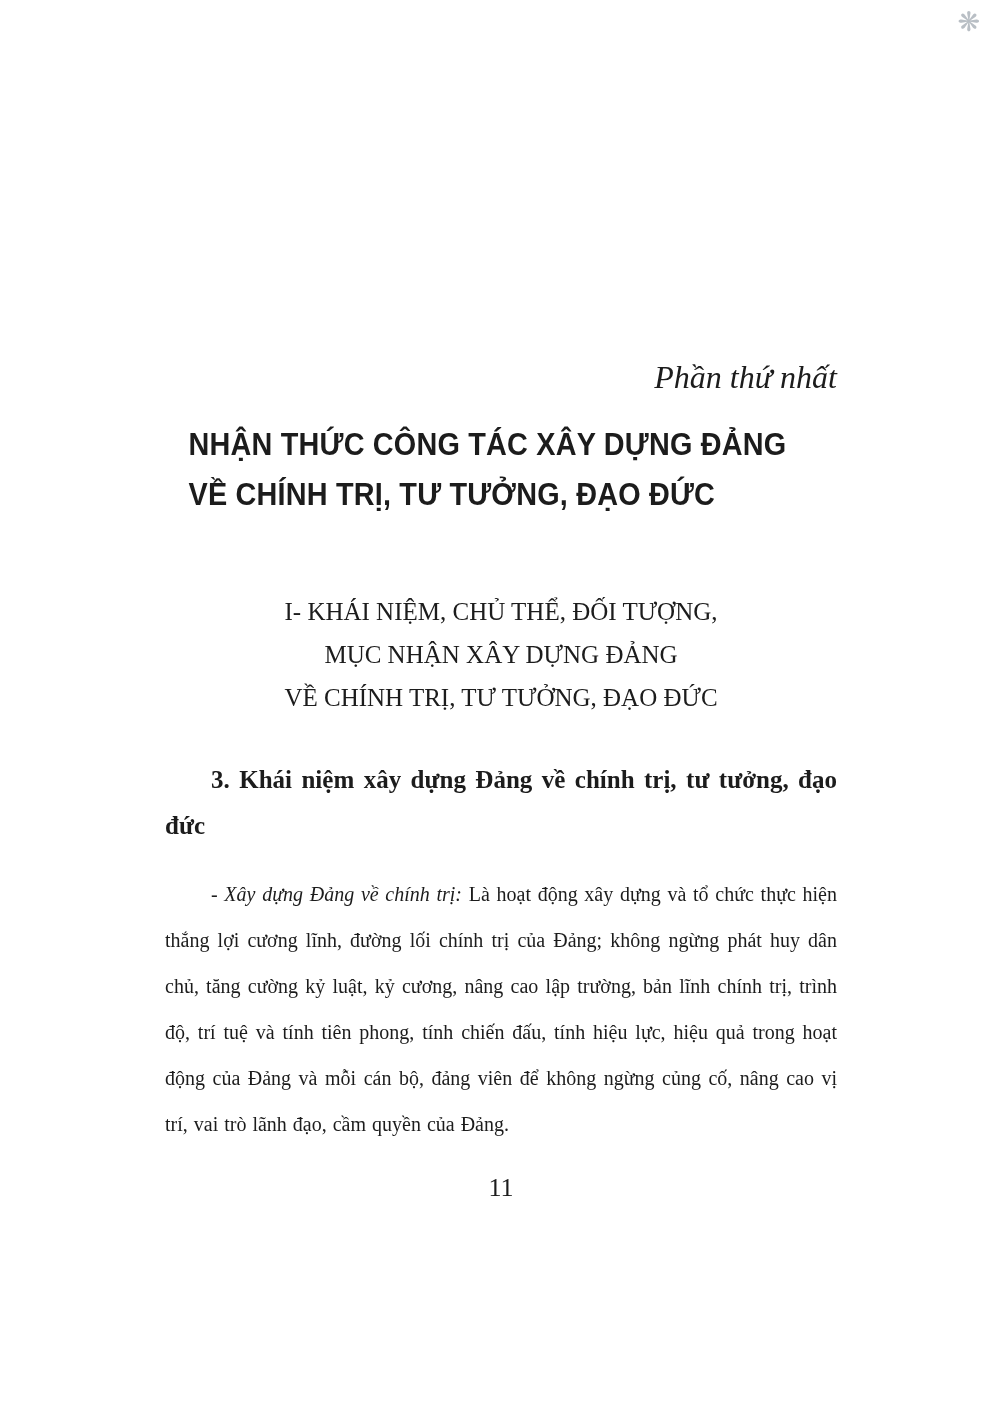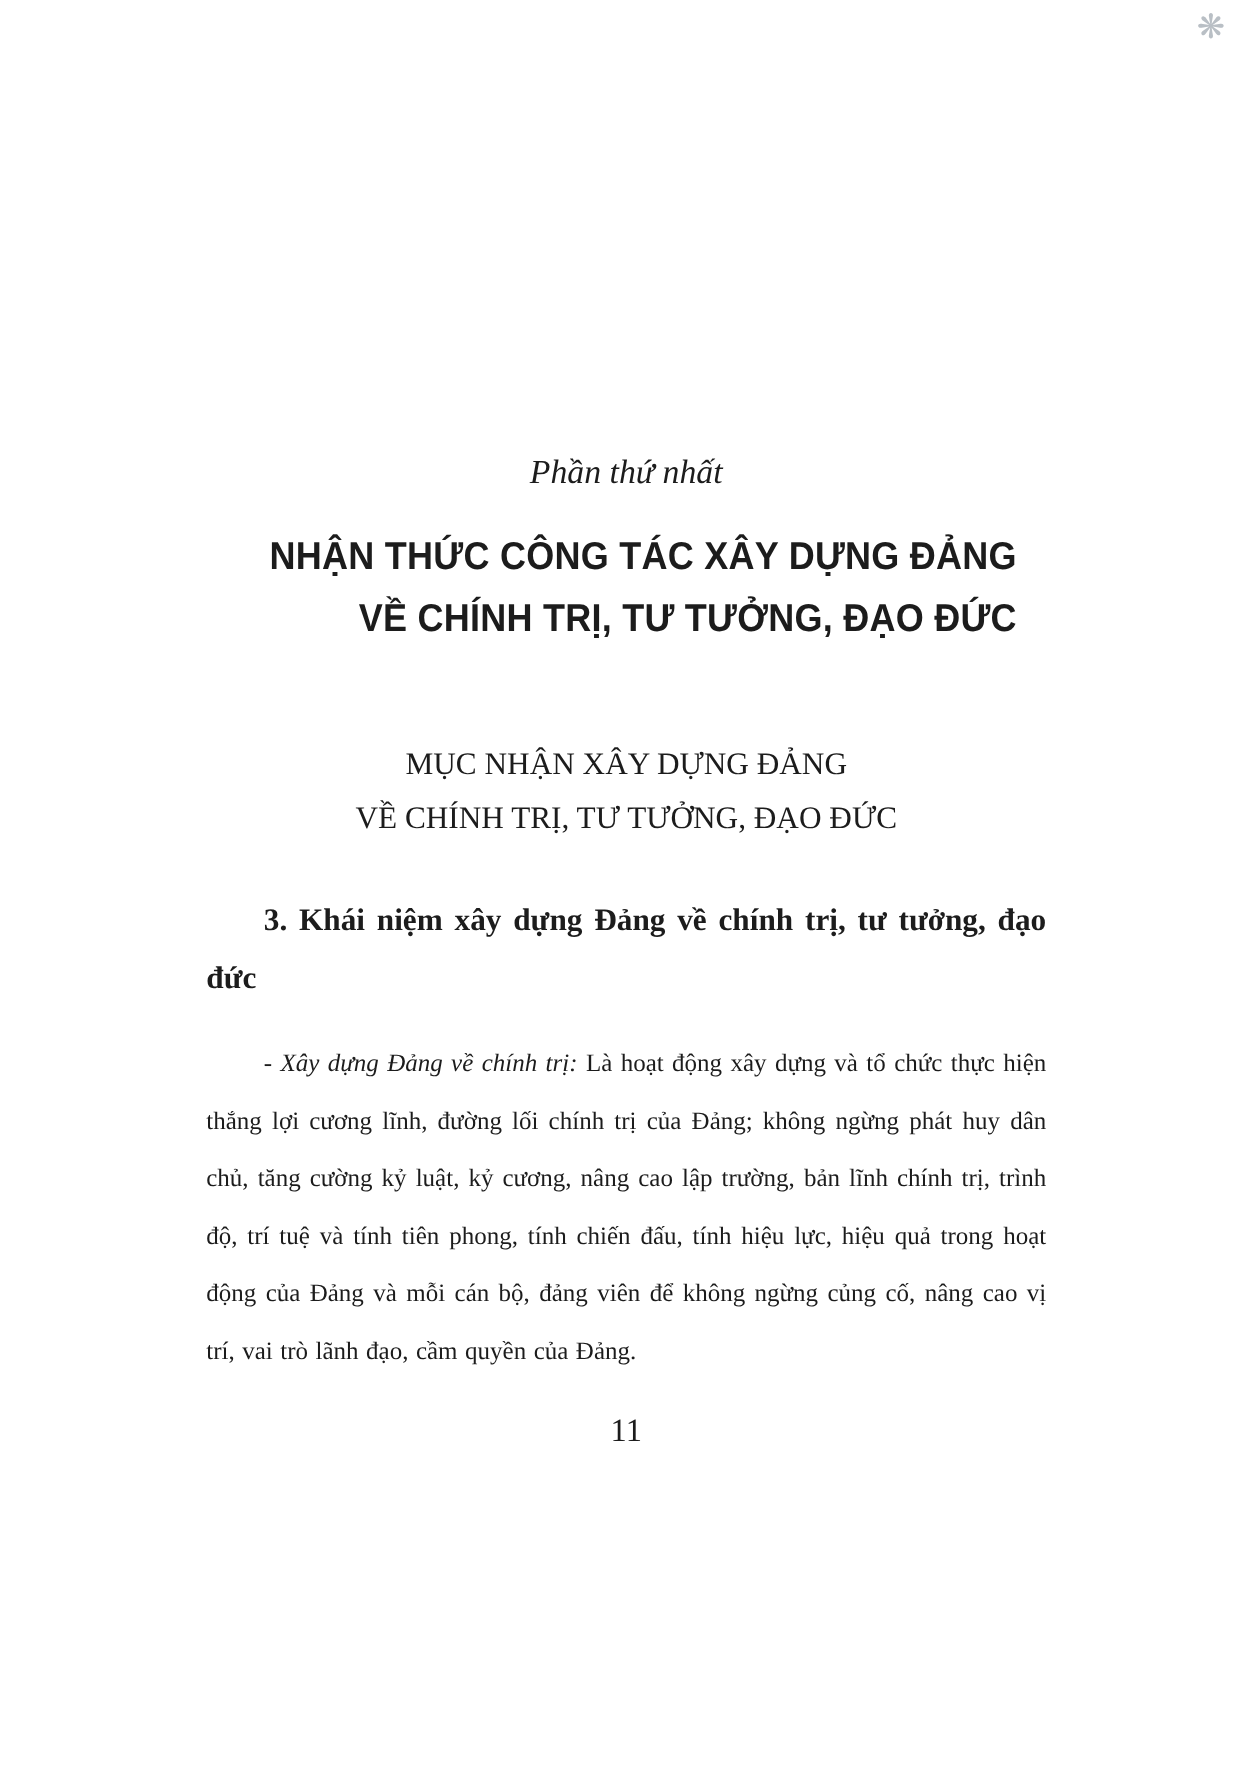--- a/index.html
+++ b/index.html
@@ -24,28 +24,28 @@
     font-size: 27px;
     line-height: 1;
     color: #b9bfc5;
     font-family: "DejaVu Sans", sans-serif;
   }
   .content {
     padding: 362px 163px 0 165px;
     box-sizing: border-box;
   }
   .part-label {
-    text-align: center;
+    text-align: right;
     font-style: italic;
-    font-size: 27px;
+    font-size: 32px;
     line-height: 30px;
   }
   .chapter-title {
     margin-top: 28px;
-    text-align: right;
+    text-align: left;
     font-family: "Liberation Sans", sans-serif;
     font-weight: bold;
     font-size: 31px;
     line-height: 50px;
     letter-spacing: 0.2px;
   }
   .chapter-title .line {
     transform: scaleX(0.93);
     transform-origin: 50% 50%;
     white-space: nowrap;
@@ -93,20 +93,21 @@
   <div class="content">
 
     <div class="part-label">Phần thứ nhất</div>
 
     <div class="chapter-title">
       <div class="line">NHẬN THỨC CÔNG TÁC XÂY DỰNG ĐẢNG</div>
       <div class="line">VỀ CHÍNH TRỊ, TƯ TƯỞNG, ĐẠO ĐỨC</div>
     </div>
 
     <div class="section-heading">
+      <div>I- KHÁI NIỆM, CHỦ THỂ, ĐỐI TƯỢNG,</div>
       <div>MỤC NHẬN XÂY DỰNG ĐẢNG</div>
       <div>VỀ CHÍNH TRỊ, TƯ TƯỞNG, ĐẠO ĐỨC</div>
     </div>
 
     <div class="subsection-heading">3. Khái niệm xây dựng Đảng về chính trị, tư tưởng, đạo đức</div>
 
     <p class="body-paragraph"><span class="lead">- Xây dựng Đảng về chính trị:</span><span> Là hoạt động xây dựng và tổ chức thực hiện thắng lợi cương lĩnh, đường lối chính trị của Đảng; không ngừng phát huy dân chủ, tăng cường kỷ luật, kỷ cương, nâng cao lập trường, bản lĩnh chính trị, trình độ, trí tuệ và tính tiên phong, tính chiến đấu, tính hiệu lực, hiệu quả trong hoạt động của Đảng và mỗi cán bộ, đảng viên để không ngừng củng cố, nâng cao vị trí, vai trò lãnh đạo, cầm quyền của Đảng.</span></p>
 
     <div class="page-number">11</div>
 

